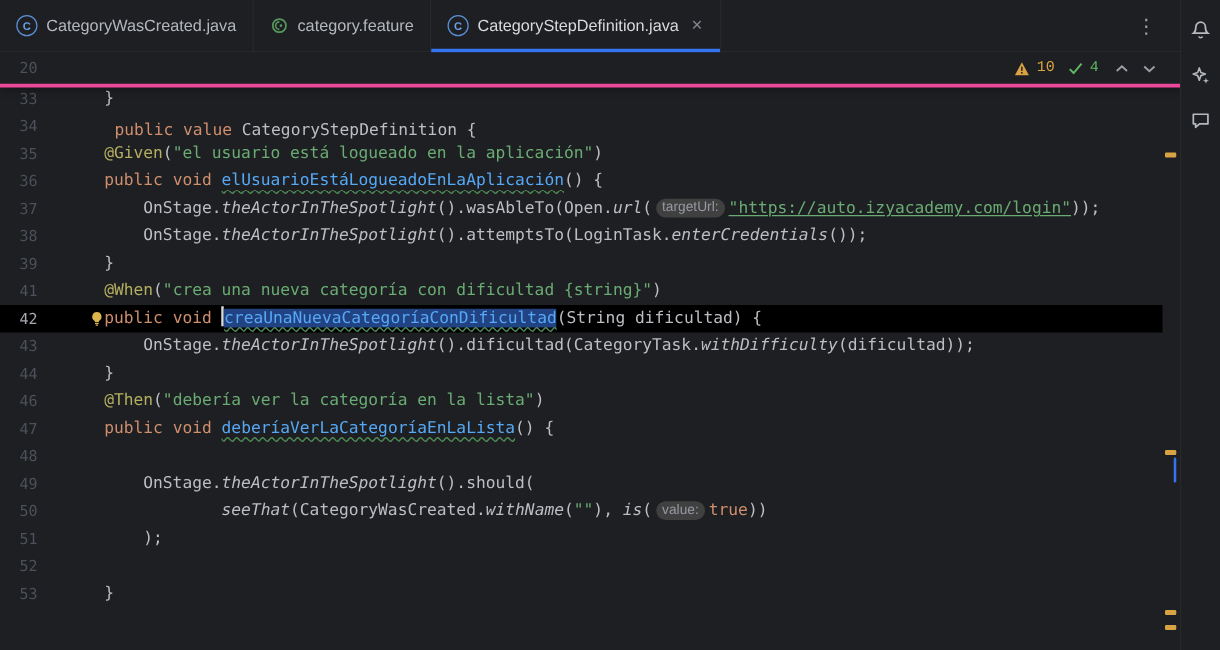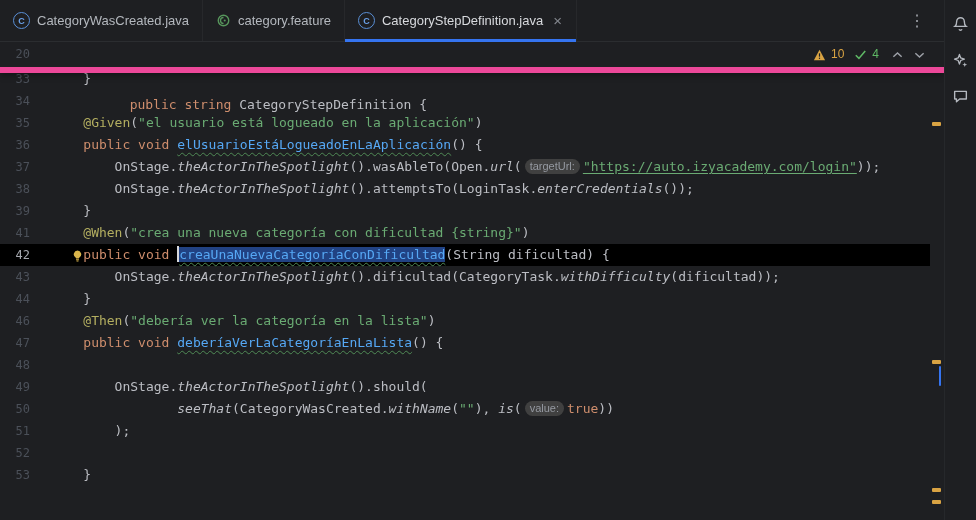--- a/index.html
+++ b/index.html
@@ -15,22 +15,22 @@
   .tab.active{color:#d8dade;}
   .tab.active::after{content:"";position:absolute;left:0;right:0;bottom:-1px;height:3px;background:#3574f0;}
   .cls-icon{width:15px;height:15px;border-radius:50%;border:1.4px solid #5a8fd6;color:#6ba1e8;
             font-size:9px;font-weight:bold;display:flex;align-items:center;justify-content:center;flex:none;}
   .close-x{color:#83868d;font-size:15px;line-height:1;margin-left:2px;padding:0 1px;}
   .kebab{margin-left:auto;margin-right:12px;align-self:center;color:#9da0a7;font-size:16px;
          letter-spacing:1px;padding:2px 6px;}
   
   .editor{position:absolute;top:42px;left:0;right:0;bottom:0;background:#1e1f22;overflow:hidden;}
   .mono{font-family:"DejaVu Sans Mono",monospace;font-size:13px;}
-  .sticky{position:relative;height:25px;line-height:25px;white-space:pre;padding-left:67px;
-          border-bottom:6px solid #ec4899;background:#1e1f22;z-index:3;
+  .sticky{position:relative;height:25px;line-height:25px;white-space:pre;padding-left:29px;
+          border-bottom:3px solid #ec4899;background:#1e1f22;z-index:3;
           box-shadow:0 3px 6px rgba(0,0,0,0.30);}
   .sticky .lnum{line-height:25px;}
   .lines{position:absolute;top:26px;left:0;right:14px;z-index:1;}
   .line{position:relative;height:22px;line-height:22px;white-space:pre;padding-left:52px;color:#bcbec4;}
   .line.current{background:#000000;}
   .lnum{position:absolute;left:0;top:0;width:30px;text-align:right;color:#4b5059;font-size:12px;
         font-family:"DejaVu Sans Mono",monospace;}
   .line.current .lnum{color:#a6a9b0;}
   .bulb{position:absolute;left:71px;top:4px;width:14px;height:14px;}
   
@@ -44,21 +44,21 @@
   .seg.sel{background:#214283;}
   .seg.typo{text-decoration:underline wavy #4f8a55;text-decoration-thickness:1px;text-underline-offset:3px;}
   .seg.decl.typo{text-decoration:underline wavy #4f8a55;text-decoration-thickness:1px;text-underline-offset:3px;}
   .seg.caret{display:inline-block;width:0;height:16px;border-left:2px solid #d6d8dc;vertical-align:-3px;}
   .seg.inlay{display:inline-block;background:#404040;color:#9599a1;border-radius:8px;padding:0 5px;
              font-size:11px;line-height:15px;height:15px;vertical-align:1px;margin:0 3px;
              font-family:"Liberation Sans",sans-serif;}
   
   .widget{position:absolute;right:16px;top:0;height:25px;display:flex;align-items:center;gap:5px;
           font-size:12px;white-space:normal;font-family:"Liberation Sans",sans-serif;z-index:4;}
-  .w-count{margin-right:5px;}
+  .w-count{margin-right:5px;font-family:Liberation Mono, monospace;}
   .w-warn{color:#d9a343;}
   .w-ok{color:#5fb865;}
   .chev{display:flex;align-items:center;padding:0 3px;}
   
   .stripe-marks{position:absolute;top:0;right:0;width:14px;bottom:0;z-index:2;}
   .mark{position:absolute;border-radius:1px;}
   
   .toolstripe{position:absolute;right:0;top:0;width:32px;height:100%;background:#1e1f22;
               border-left:1px solid #26282b;display:flex;flex-direction:column;align-items:center;padding-top:6px;box-sizing:border-box;}
   .stripe-btn{width:30px;height:36px;display:flex;align-items:center;justify-content:center;}
@@ -90,21 +90,21 @@
         <span>CategoryStepDefinition.java</span>
         <span class="close-x">×</span>
       </div>
       <span class="kebab">⋮</span>
     </div>
 
     <div class="editor mono">
 
       <div class="sticky">
         <span class="lnum">20</span>
-        <span id="sticky-code"><span class="seg kw">public </span><span class="seg kw">string </span><span class="seg">CategoryStepDefinition </span><span class="seg">{</span></span>
+        <span id="sticky-code"><span class="seg kw">public </span><span class="seg kw">value </span><span class="seg">CategoryStepDefinition </span><span class="seg">{</span></span>
         <span class="widget">
           <svg width="13" height="12" viewBox="0 0 16 15">
               <path d="M8 1 15 14H1z" fill="#d9a343"></path>
               <rect x="7.25" y="5.4" width="1.5" height="4.2" fill="#1e1f22"></rect>
               <rect x="7.25" y="10.8" width="1.5" height="1.6" fill="#1e1f22"></rect>
             </svg>
           <span class="w-count w-warn">10</span>
           <svg width="13" height="11" viewBox="0 0 16 14">
               <path d="M2 8l4 4L14 2.5" fill="none" stroke="#5fb865" stroke-width="2"></path>
             </svg>

